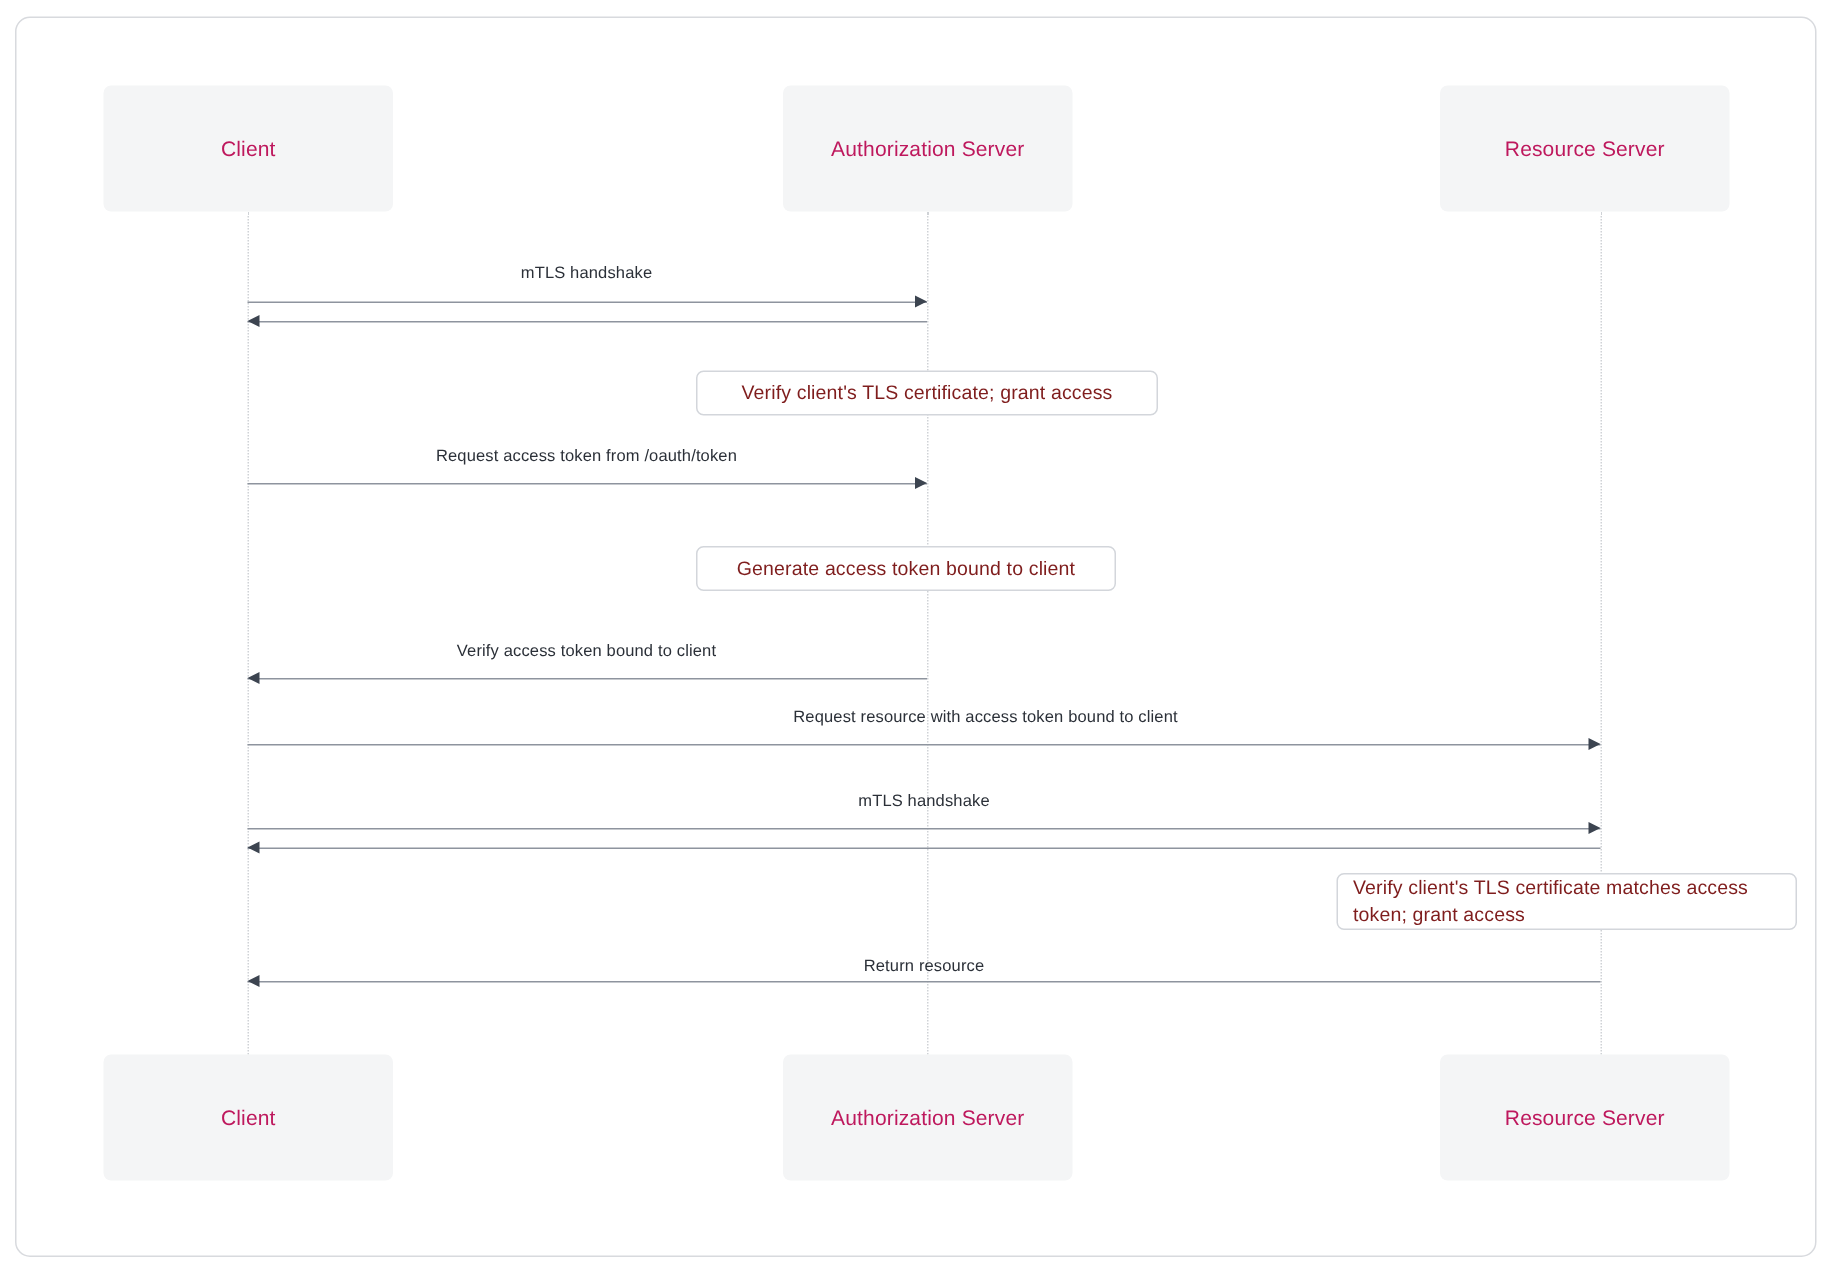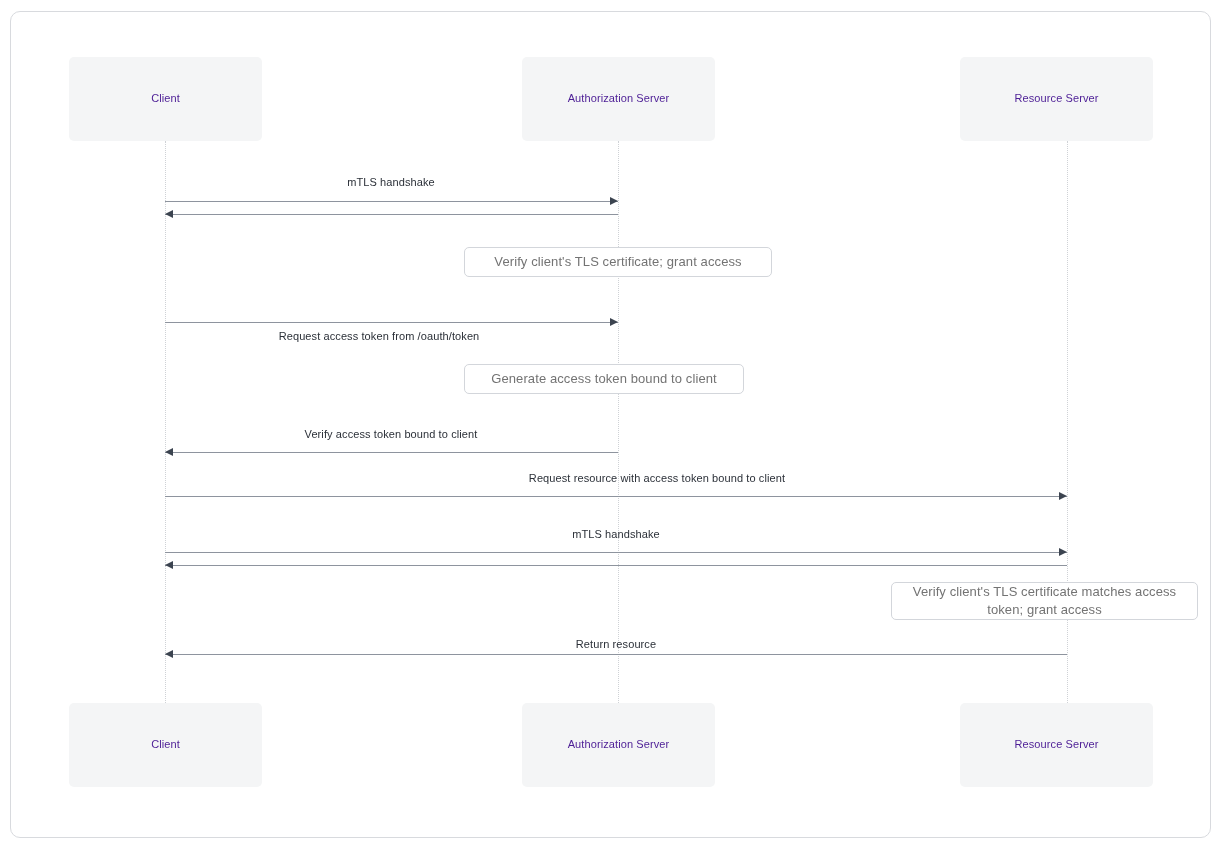--- a/index.html
+++ b/index.html
@@ -40,22 +40,22 @@
   .participant-box {
     position: absolute;
     box-sizing: border-box;
     background: #f4f5f6;
     border-radius: 5px;
     display: flex;
     align-items: center;
     justify-content: center;
   }
   .participant-label {
-    font-size: 11px;
-    color: #4c1d95;
+    font-size: 14px;
+    color: #be185d;
     letter-spacing: 0.1px;
     text-align: left;
     line-height: 1.2;
     white-space: nowrap;
   }
   .lifeline {
     position: absolute;
     width: 0;
     border-left: 1px dotted #cfd2d6;
   }
@@ -91,23 +91,22 @@
     box-sizing: border-box;
     background: #ffffff;
     border: 1px solid #d3d6db;
     border-radius: 5px;
     display: flex;
     align-items: center;
     justify-content: center;
   }
   .note-label {
     font-size: 13px;
-    color: #737373;
+    color: #7f1d1d;
     letter-spacing: 0.1px;
-    text-align: center;
     line-height: 1.35;
     padding: 0 10px;
   }
 </style>
 </head>
 <body>
 
 <div id="stage">
   <div id="card"></div>
   <div id="diagram">
@@ -132,21 +131,21 @@
       <div class="participant-box" style="left: 960px; top: 703px; width: 193px; height: 84px;">
         <span class="participant-label">Resource Server</span>
       </div>
       <div class="msg-line" style="left: 165px; top: 201px; width: 453px;"></div>
       <div class="arrow-head right" style="top: 197px; left: 610px;"></div>
       <div class="msg-label" style="left: 391px; top: 176px;">mTLS handshake</div>
       <div class="msg-line" style="left: 165px; top: 214px; width: 453px;"></div>
       <div class="arrow-head left" style="top: 210px; left: 165px;"></div>
       <div class="msg-line" style="left: 165px; top: 322px; width: 453px;"></div>
       <div class="arrow-head right" style="top: 318px; left: 610px;"></div>
-      <div class="msg-label" style="left: 379px; top: 298px; margin-top: 32px;">Request access token from /oauth/token</div>
+      <div class="msg-label" style="left: 391px; top: 298px;">Request access token from /oauth/token</div>
       <div class="msg-line" style="left: 165px; top: 452px; width: 453px;"></div>
       <div class="arrow-head left" style="top: 448px; left: 165px;"></div>
       <div class="msg-label" style="left: 391px; top: 428px;">Verify access token bound to client</div>
       <div class="msg-line" style="left: 165px; top: 496px; width: 902px;"></div>
       <div class="arrow-head right" style="top: 492px; left: 1059px;"></div>
       <div class="msg-label" style="left: 616px; top: 472px; margin-left: 41px;">Request resource with access token bound to client</div>
       <div class="msg-line" style="left: 165px; top: 552px; width: 902px;"></div>
       <div class="arrow-head right" style="top: 548px; left: 1059px;"></div>
       <div class="msg-label" style="left: 616px; top: 528px;">mTLS handshake</div>
       <div class="msg-line" style="left: 165px; top: 565px; width: 902px;"></div>

